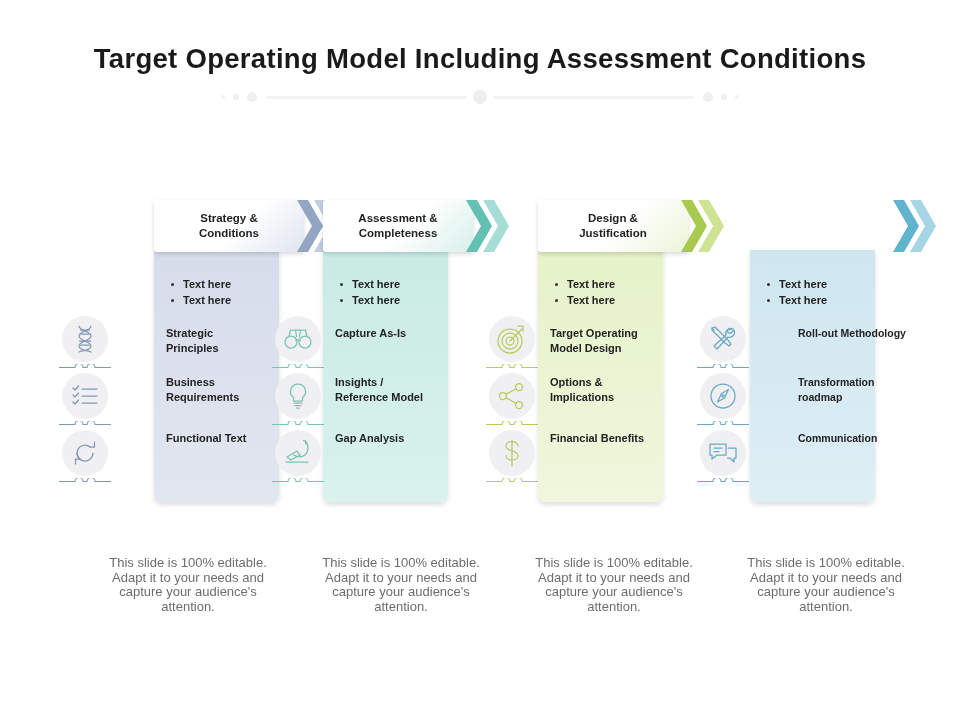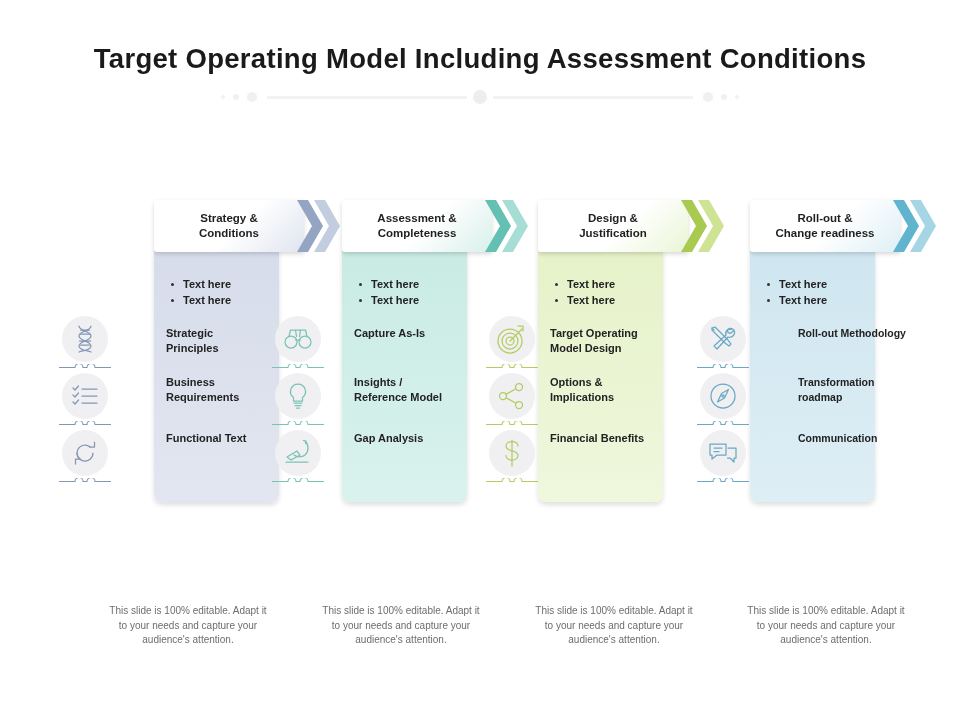--- a/index.html
+++ b/index.html
@@ -80,21 +80,21 @@
     top: 198px;
     width: 960px;
     height: 320px;
   }
   .col {
     position: absolute;
     top: 0;
     width: 185px;
   }
   .col.c0 { left: 110px; margin-left: 44px; }
-  .col.c1 { left: 342px; }
+  .col.c1 { left: 323px; }
   .col.c2 { left: 538px; }
   .col.c3 { left: 750px; }
 
   
   .col-header {
     position: relative;
     width: 185px;
     height: 56px;
     z-index: 4;
   }
@@ -226,25 +226,24 @@
     position: absolute;
     left: 0;
     top: 556px;
     width: 960px;
     height: 80px;
   }
   .note {
     position: absolute;
     top: 0;
     width: 160px;
-    font-size: 10px;
+    font-size: 13px;
     color: #6d6d6d;
     line-height: 14.5px;
     text-align: center;
-    margin-top: 48px;
   }
   .note.n0 { left: 108px; }
   .note.n1 { left: 321px; }
   .note.n2 { left: 534px; }
   .note.n3 { left: 746px; }
 </style>
 </head>
 <body>
 
 <div class="slide">
@@ -450,24 +449,20 @@
               <path d="M17 4v26"></path>
               <path d="M23 10c0-2.6-2.7-4.5-6-4.5S11 7.4 11 10s2.7 4 6 4.8 6 2.2 6 4.8-2.7 4.5-6 4.5-6-1.9-6-4.5"></path>
             </svg></div>
           <div class="icon-base"><svg viewBox="0 0 52 7" width="52" height="7" fill="none" stroke="#b3cc5f" stroke-width="1.1" stroke-linecap="round">
               <path d="M0 3.5h16a4 4 0 0 1 8 0h4a4 4 0 0 1 8 0h16"></path>
             </svg></div>
         </div>
       </div>
       <div class="col c3">
         <div class="col-header">
-          <div class="hdr-box" style="background:linear-gradient(135deg,#ffffff 0%,#ffffff 55%,#ddeff6 100%);">
-            <div class="hdr-text">Roll-out &amp;
-Change readiness</div>
-          </div>
           <div class="chev a"><svg viewBox="0 0 26 52" width="26" height="52">
               <path d="M0 0 L15 26 L0 52 L11 52 L26 26 L11 0 Z" fill="#61b4cd"></path>
             </svg></div>
           <div class="chev b"><svg viewBox="0 0 26 52" width="26" height="52">
               <path d="M0 0 L15 26 L0 52 L11 52 L26 26 L11 0 Z" fill="#a6d5e5"></path>
             </svg></div>
         </div>
         <div class="col-body" style="background:linear-gradient(180deg,#cfe6f0 0%,#deeef5 100%);">
           <div class="bullets">
             <div class="bullet">Text here</div>

